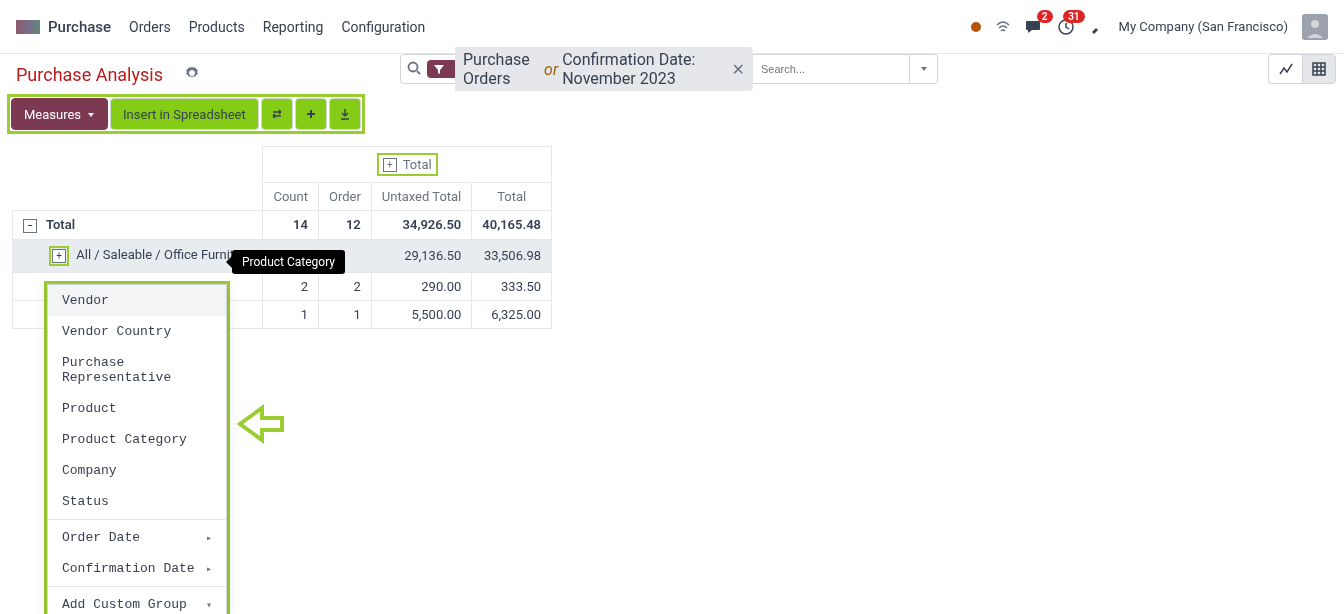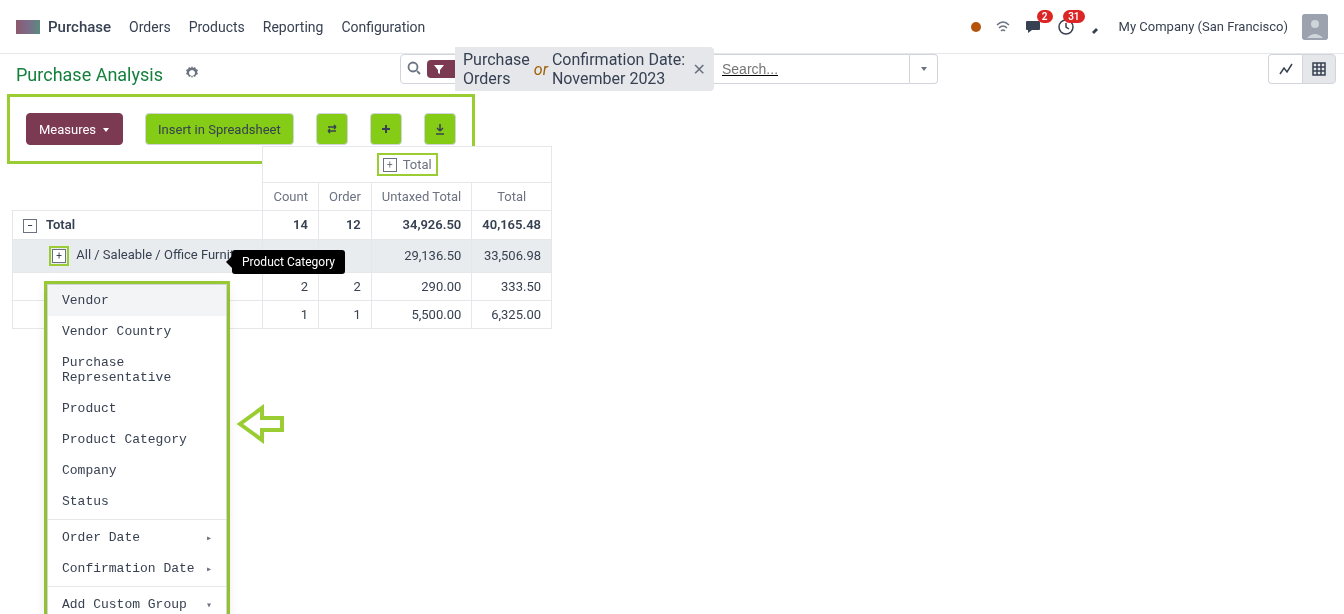--- a/index.html
+++ b/index.html
@@ -13,44 +13,44 @@
 .topnav .spacer { flex: 1; }
 .topnav .right-icons { display: flex; align-items: center; gap: 14px; }
 .topnav .status-dot { width: 10px; height: 10px; border-radius: 50%; background: #b45309; }
 .topnav .wifi-icon, .topnav .chat-icon, .topnav .clock-icon, .topnav .tools-icon { position: relative; display: flex; align-items: center; }
 .topnav .badge { position: absolute; top: -8px; right: -10px; background: #dc2626; color: #fff; font-size: 10px; border-radius: 9px; padding: 1px 5px; font-weight: 600; }
 .topnav .company { font-size: 13px; color: #374151; }
 .topnav .avatar { width: 26px; height: 26px; border-radius: 4px; background: #9ca3af; display: flex; align-items: center; justify-content: center; color: #fff; font-size: 14px; }
 
 
 .subheader { display: flex; align-items: center; padding: 10px 16px 14px 16px; gap: 16px; }
-.subheader .title { font-size: 18px; color: #15803d; font-weight: 400; }
+.subheader .title { font-size: 18px; color: #b91c1c; font-weight: 400; }
 .subheader .gear { margin-left: 6px; color: #6b7280; cursor: pointer; }
 
 
 .search-wrap { position: absolute; left: 400px; top: 54px; width: 538px; display: flex; }
 .search-box { flex: 1; display: flex; align-items: center; border: 1px solid #d1d5db; border-radius: 4px 0 0 4px; height: 30px; padding: 0 6px; }
 .search-box .search-icon { color: #6b7280; margin-right: 6px; }
 .filter-pill { display: flex; align-items: center; background: #7C3A52; color: #fff; border-radius: 4px 0 0 4px; padding: 3px 6px; font-size: 12px; }
 .filter-pill-gray { display: flex; align-items: center; background: #e5e7eb; color: #374151; padding: 3px 8px; font-size: 16px; border-radius: 0 4px 4px 0; margin-left: 0; }
 .filter-pill-gray .or { font-style: italic; color: #a16207; margin: 0 4px; }
 .filter-pill-gray .close-x { margin-left: 6px; cursor: pointer; color: #6b7280; }
-.search-input { border: none; outline: none; flex: 1; font-size: 14px; margin-left: 8px; text-decoration: underline; }
+.search-input { border: none; outline: none; flex: 1; font-size: 11px; margin-left: 8px; }
 .search-dropdown-btn { width: 28px; border: 1px solid #d1d5db; border-left: none; border-radius: 0 4px 4px 0; display: flex; align-items: center; justify-content: center; background: #fff; cursor: pointer; }
 
 
 .view-switch { position: absolute; right: 8px; top: 54px; display: flex; }
 .view-btn { width: 34px; height: 30px; border: 1px solid #d1d5db; display: flex; align-items: center; justify-content: center; cursor: pointer; }
 .view-btn.active { background: #e5e7eb; }
 .view-btn:first-child { border-radius: 4px 0 0 4px; border-right: none; }
 .view-btn:last-child { border-radius: 0 4px 4px 0; }
 
 
 .toolbar-area { position: absolute; left: 7px; top: 94px; }
-.toolbar-highlight { border: 3px solid #9ACD32; padding: 16px; display: flex; gap: 22px; align-items: flex-end; }
+.toolbar-highlight { border: 3px solid #9ACD32; padding: 1px; display: flex; gap: 2px; align-items: flex-end; }
 .btn { height: 32px; display: flex; align-items: center; padding: 0 12px; border: 1px solid #d1d5db; border-radius: 4px; background: #84cc16; cursor: pointer; font-size: 13px; }
 .btn.primary { background: #7C3A52; color: #fff; border-color: #7C3A52; }
 .btn .caret { margin-left: 6px; }
 .btn.icon-only { width: 32px; padding: 0; justify-content: center; }
 
 
 .pivot-wrap { position: absolute; left: 12px; top: 146px; }
 .pivot { border-collapse: collapse; }
 .pivot th, .pivot td { border: 1px solid #e5e7eb; padding: 6px 10px; font-size: 13px; }
 .pivot .col-header { text-align: center; font-weight: 400; color: #6b7280; background: #fff; }

